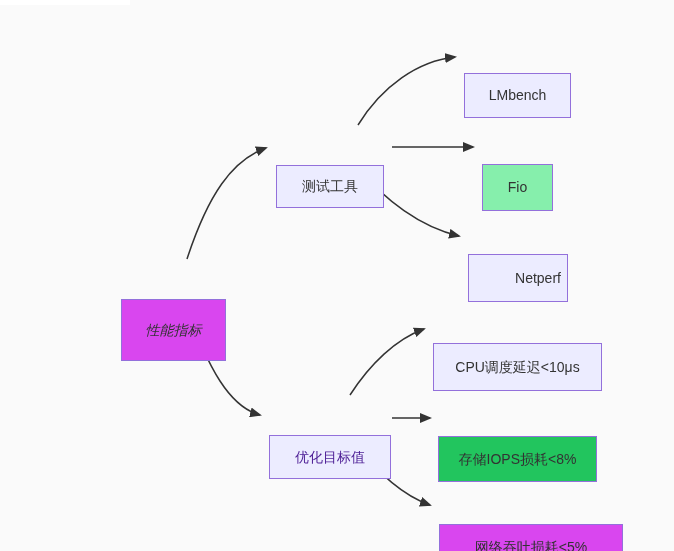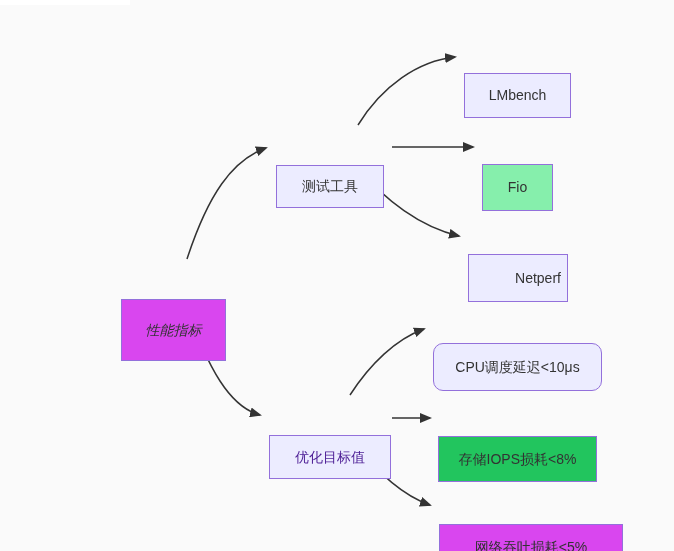--- a/index.html
+++ b/index.html
@@ -80,21 +80,21 @@
       </div>
       <div class="node" style="left: 482px; top: 124px; width: 71px; height: 47px; background: #86efac; border-color: rgb(147, 112, 219); color: rgb(51, 51, 51);">
         <span>Fio</span>
       </div>
       <div class="node" style="left: 468px; top: 214px; width: 100px; height: 48px; background: rgb(236, 236, 255); border-color: rgb(147, 112, 219); color: rgb(51, 51, 51); padding-left: 40px;">
         <span>Netperf</span>
       </div>
       <div class="node" style="left: 269px; top: 395px; width: 122px; height: 44px; background: rgb(236, 236, 255); border-color: rgb(147, 112, 219); color: #4c1d95;">
         <span>优化目标值</span>
       </div>
-      <div class="node" style="left: 433px; top: 303px; width: 169px; height: 48px; background: rgb(236, 236, 255); border-color: rgb(147, 112, 219); color: rgb(51, 51, 51); border-radius: 10px;">
+      <div class="node" style="left: 433px; top: 303px; width: 169px; height: 48px; background: rgb(236, 236, 255); border-color: rgb(147, 112, 219); color: rgb(51, 51, 51);">
         <span>CPU调度延迟&lt;10μs</span>
       </div>
       <div class="node" style="left: 438px; top: 396px; width: 159px; height: 46px; background: #22c55e; border-color: rgb(147, 112, 219); color: rgb(51, 51, 51);">
         <span>存储IOPS损耗&lt;8%</span>
       </div>
       <div class="node" style="left: 439px; top: 484px; width: 184px; height: 46px; background: #d946ef; border-color: rgb(147, 112, 219); color: rgb(51, 51, 51);">
         <span>网络吞吐损耗&lt;5%</span>
       </div>
     </div>
 </div>

